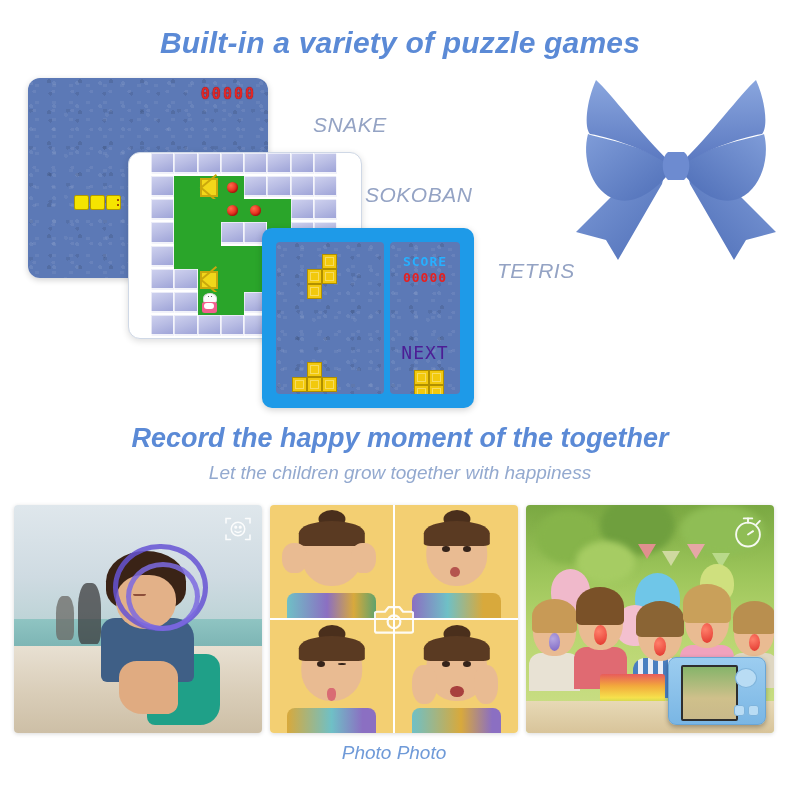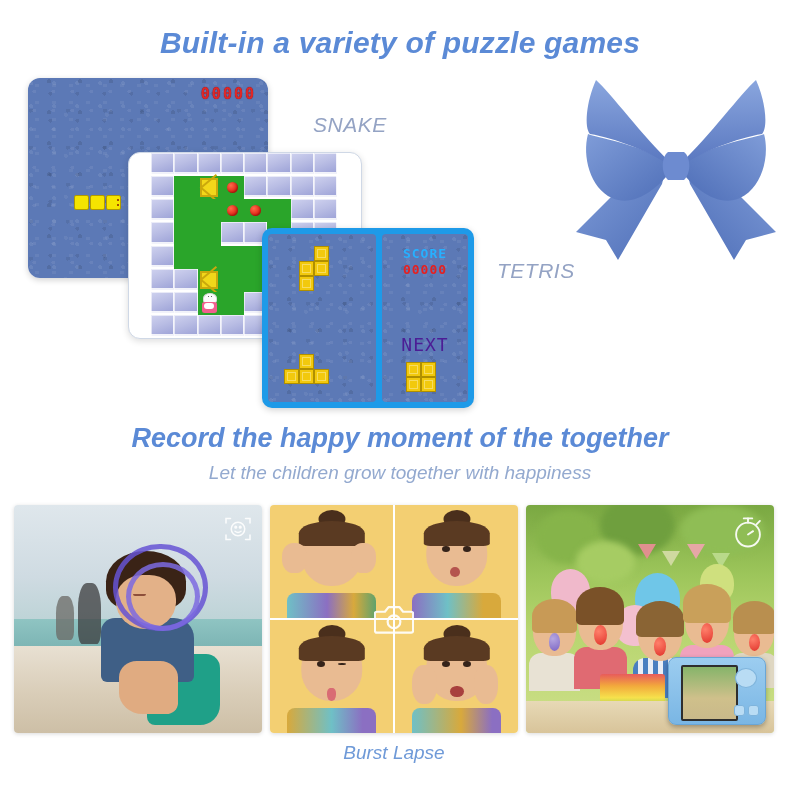--- a/index.html
+++ b/index.html
@@ -121,21 +121,21 @@
     position:absolute;left:8%;top:44%;width:84%;height:52%;
     background:#f25f8e;border-radius:20% 20% 18% 18%;
   }
   .player .pshirt{
     position:absolute;left:22%;top:50%;width:56%;height:26%;background:#ffffff;border-radius:3px;
   }
 
   
   #tetris-panel{
     position:absolute;left:262px;top:228px;width:212px;height:180px;
-    background:#1e9ae8;border-radius:10px;padding:6px;box-sizing:border-box;
+    background:#1e9ae8;border-radius:10px;padding:14px;box-sizing:border-box;
     display:flex;gap:6px;box-shadow:0 2px 7px rgba(0,0,0,.18);
   }
   .tetris-well{position:relative;flex:0 0 108px;border-radius:4px;overflow:hidden;}
   .tetris-side{position:relative;flex:1;border-radius:4px;overflow:hidden;}
   #tetris-score-label{
     position:absolute;left:0;right:0;top:12px;text-align:center;
     font-size:13px;font-weight:bold;color:#27b0ff;letter-spacing:1px;
     font-family:"DejaVu Sans Mono", monospace;
   }
   #tetris-score-value{
@@ -360,20 +360,21 @@
       <div class="cell wall"></div>
         <div class="cell wall"></div>
         <div class="cell wall"></div>
       <div class="cell wall"></div>
         <div class="cell wall"></div>
         <div class="cell wall"></div>
       <div class="cell wall"></div>
         <div class="cell wall"></div>
     </div>
   </div>
+  <div class="game-label" id="lbl-sokoban">SOKOBAN</div>
 
   <div id="tetris-panel">
     <div class="tetris-well">
       <div class="screen-noise"></div>
 
       <div class="tblk" style="left:46px;top:12px;"></div>
       <div class="tblk" style="left:31px;top:27px;"></div>
       <div class="tblk" style="left:46px;top:27px;"></div>
       <div class="tblk" style="left:31px;top:42px;"></div>
 
@@ -501,21 +502,21 @@
         <div class="g-body" style="background:linear-gradient(90deg,#6fc0c6,#d8a93c 55%,#8b6fc2 90%);"></div>
       </div>
     </div>
     <svg class="cam-icon" viewBox="0 0 44 36">
       <g fill="none" stroke="#ffffff" stroke-width="2.4" stroke-linejoin="round">
         <path d="M3 10 h9 l4-5 h12 l4 5 h9 a2 2 0 0 1 2 2 v19 a2 2 0 0 1 -2 2 H3 a2 2 0 0 1 -2 -2 V12 a2 2 0 0 1 2 -2 z"></path>
         <circle cx="22" cy="21" r="7"></circle>
       </g>
     </svg>
   </div>
-  <div class="caption" id="cap-2">Burst Lapse</div>
+  <div class="caption" id="cap-2">Photo Photo</div>
 
   <div class="photo" id="photo-3">
     <div class="party-bg"></div>
     <div class="blur-leaf" style="left:4%;top:2%;width:26%;height:24%;background:#86b44a;"></div>
     <div class="blur-leaf" style="left:30%;top:-4%;width:30%;height:26%;background:#6f9f3e;"></div>
     <div class="blur-leaf" style="left:62%;top:0%;width:34%;height:22%;background:#8fbd55;"></div>
     <div class="blur-leaf" style="left:20%;top:16%;width:24%;height:18%;background:#a6cc63;"></div>
     <div class="bunting" style="left:45%;top:17%;border-top:15px solid #e0908f;"></div>
     <div class="bunting" style="left:55%;top:20%;border-top:15px solid #cfd9a0;"></div>
     <div class="bunting" style="left:65%;top:17%;border-top:15px solid #e6a7a6;"></div>

